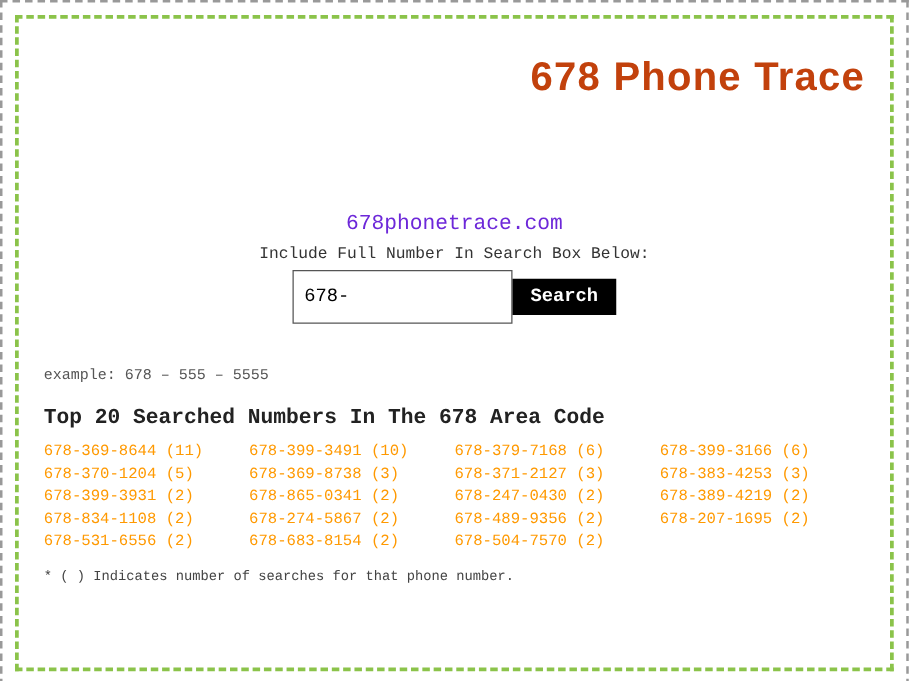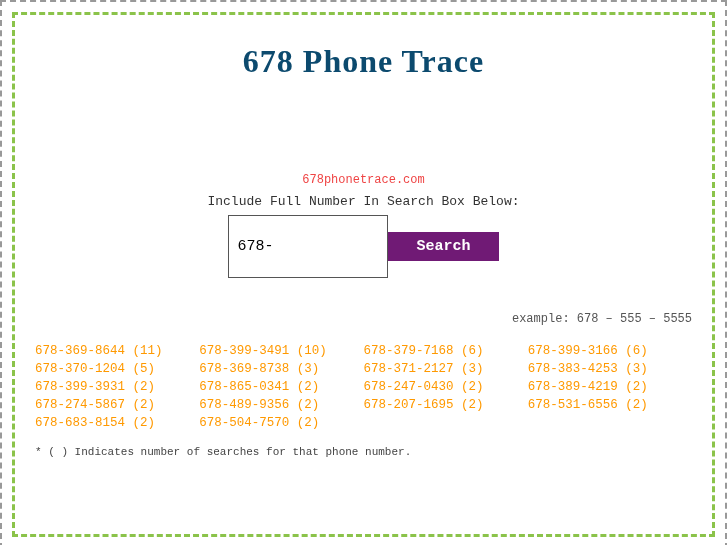--- a/index.html
+++ b/index.html
@@ -12,38 +12,38 @@
       padding: 10px;
     }
     .outer-border {
       border: 3px solid #8bc34a;
       border-style: dashed;
       min-height: 525px;
       padding: 10px 20px 15px 20px;
       position: relative;
     }
     .site-title {
-      text-align: center;
+      text-align: right;
       font-size: 32px;
       font-weight: bold;
-      color: #0c4a6e;
-      font-family: Liberation Serif, serif;
+      color: #c2410c;
+      font-family: Liberation Sans, sans-serif;
       padding: 18px 0 10px 0;
       letter-spacing: 1px;
     }
     .spacer-top {
       height: 80px;
     }
     .domain-link {
       text-align: center;
       margin-bottom: 6px;
     }
     .domain-link a {
-      color: #ef4444;
-      font-size: 12px;
+      color: #6d28d9;
+      font-size: 17px;
       font-family: 'Courier New', Courier, monospace;
       text-decoration: none;
     }
     .tagline {
       text-align: center;
       font-size: 15px;
       font-weight: bold;
       font-family: 'Courier New', Courier, monospace;
       color: #222;
       margin-bottom: 14px;
@@ -60,38 +60,38 @@
     }
     .search-row {
       display: flex;
       justify-content: center;
       align-items: center;
       gap: 0;
       margin-bottom: 5px;
     }
     .search-input {
       border: 1px solid #555;
-      padding: 22px 8px;
+      padding: 12px 8px;
       font-size: 15px;
       font-family: 'Courier New', Courier, monospace;
-      width: 160px;
+      width: 176px;
       outline: none;
     }
     .search-button {
-      background: #701a75;
+      background: #000000;
       color: #fff;
       border: none;
-      padding: 6px 28px;
+      padding: 6px 14px;
       font-size: 15px;
       font-family: 'Courier New', Courier, monospace;
       cursor: pointer;
       font-weight: bold;
     }
     .example-text {
-      text-align: right;
+      text-align: left;
       font-size: 12px;
       font-family: 'Courier New', Courier, monospace;
       color: #555;
       margin-bottom: 18px;
       margin-top: 34px;
     }
     .top-numbers-title {
       font-size: 17px;
       font-weight: bold;
       font-family: 'Courier New', Courier, monospace;
@@ -136,34 +136,36 @@
 
   <div class="search-label">Include Full Number In Search Box Below:</div>
 
   <div class="search-row">
     <input class="search-input" type="text" value="678-" placeholder="678-" style="">
     <button class="search-button">Search</button>
   </div>
 
   <div class="example-text">example: 678 – 555 – 5555</div>
 
+  <div class="top-numbers-title">Top 20 Searched Numbers In The 678 Area Code</div>
 
   <div class="numbers-grid" id="numbers-grid">
       <a href="#" class="number-link">678-369-8644 (11)</a>
       <a href="#" class="number-link">678-399-3491 (10)</a>
       <a href="#" class="number-link">678-379-7168 (6)</a>
       <a href="#" class="number-link">678-399-3166 (6)</a>
       <a href="#" class="number-link">678-370-1204 (5)</a>
       <a href="#" class="number-link">678-369-8738 (3)</a>
       <a href="#" class="number-link">678-371-2127 (3)</a>
       <a href="#" class="number-link">678-383-4253 (3)</a>
       <a href="#" class="number-link">678-399-3931 (2)</a>
       <a href="#" class="number-link">678-865-0341 (2)</a>
       <a href="#" class="number-link">678-247-0430 (2)</a>
       <a href="#" class="number-link">678-389-4219 (2)</a>
+      <a href="#" class="number-link">678-834-1108 (2)</a>
       <a href="#" class="number-link">678-274-5867 (2)</a>
       <a href="#" class="number-link">678-489-9356 (2)</a>
       <a href="#" class="number-link">678-207-1695 (2)</a>
       <a href="#" class="number-link">678-531-6556 (2)</a>
       <a href="#" class="number-link">678-683-8154 (2)</a>
       <a href="#" class="number-link">678-504-7570 (2)</a>
     </div>
 
   <div class="footnote">* ( ) Indicates number of searches for that phone number.</div>
 

